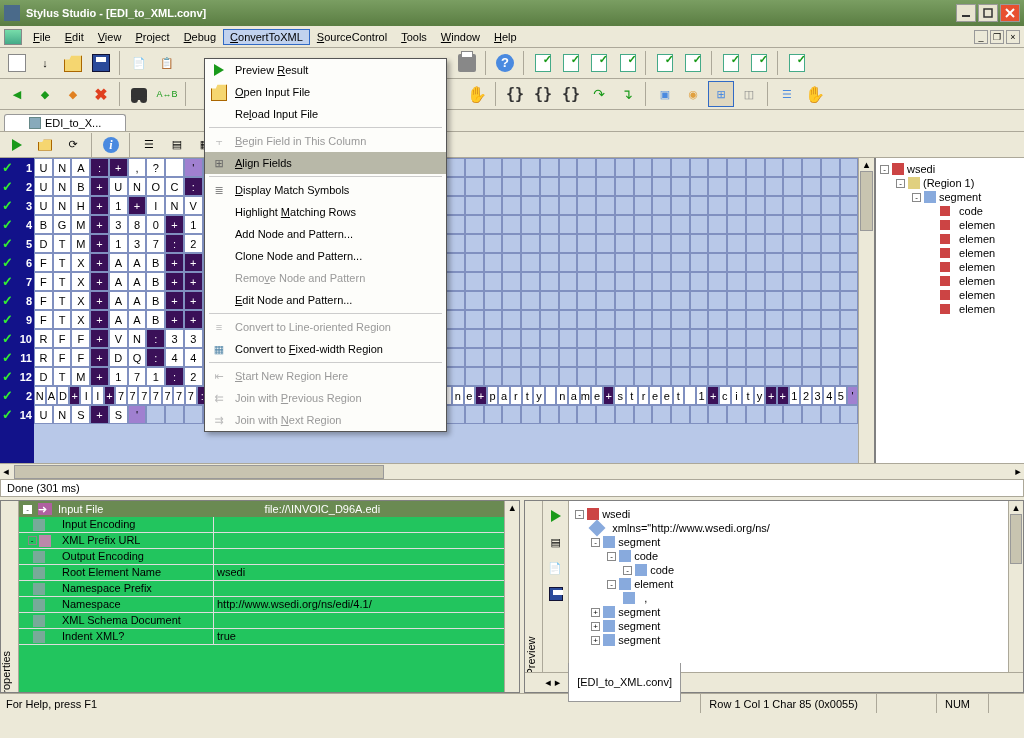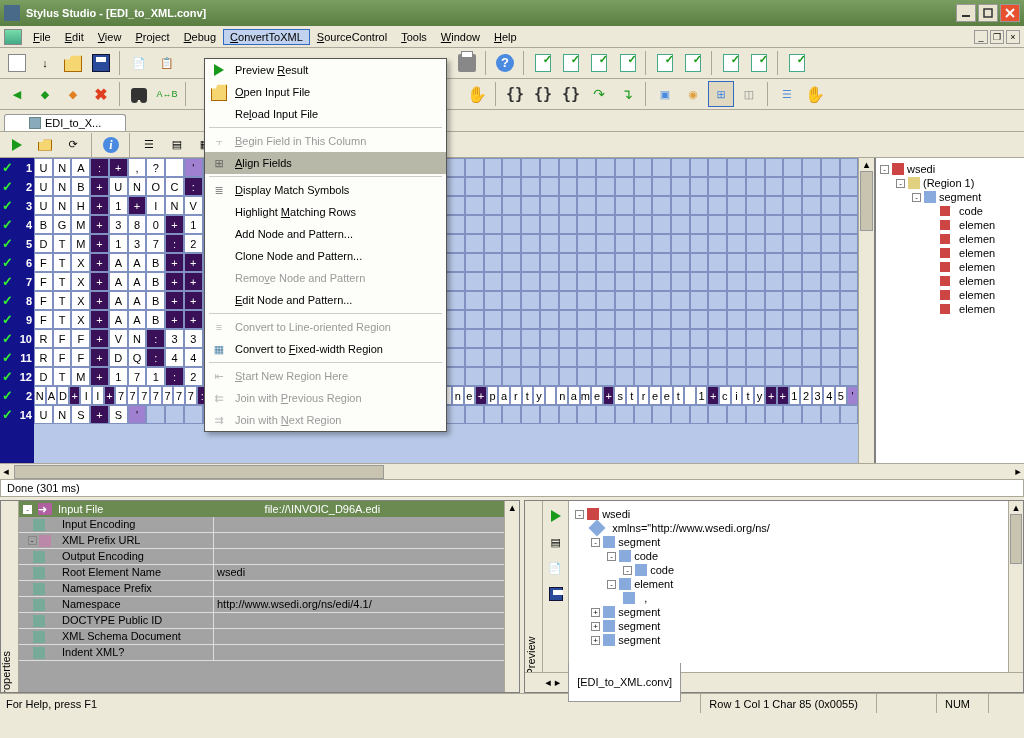--- a/index.html
+++ b/index.html
@@ -86,21 +86,21 @@
 
 .hscroll { height:16px; background:#ece9d8; border-top:1px solid #aca899; display:flex; align-items:center; }
 .hscroll .thumb { background:#c8c4b0; height:14px; border:1px solid #999; }
 .status-row { height:18px; background:white; border:1px solid #aca899; padding:2px 6px; color:#000;}
 
 
 .bottom { display:flex; height: 196px; border-top: 3px solid #ece9d8;}
 .bottom .pane { flex:1; background:white; border:1px solid #808080; display:flex; flex-direction:column; position:relative;}
 .props-head { background:#6a8a52; color:white; padding:2px 4px; display:flex; align-items:center; gap:6px; font-size:11px;}
 .props-head .ph-ico { width:14px; height:12px; background:#b060a0; }
-.props-grid { flex:1; overflow:auto; background:#a3a3a3;}
+.props-grid { flex:1; overflow:auto; background:#22c55e;}
 .prow { display:flex; border-bottom:1px solid #ddd; height:16px;}
 .prow .pico { width:40px; display:flex; align-items:center; justify-content:center; gap:2px;}
 .prow .pico .exp2 {width:9px;height:9px;border:1px solid #888;font-size:8px;line-height:7px;text-align:center;}
 .prow .pico .pii {width:12px;height:12px;background:#7a9;}
 .prow .pname { width:155px; padding:1px 3px; border-right:1px solid #ddd;}
 .prow .pval { flex:1; padding:1px 3px;}
 
 .preview-toolbar { width:26px; background:#ece9d8; border-right:1px solid #aca899; display:flex; flex-direction:column; align-items:center; gap:4px; padding:4px 0;}
 .preview-tree { flex:1; padding:6px; overflow:auto;}
 .ptab-bottom { height:20px; background:#ece9d8; border-top:1px solid #aca899; display:flex; align-items:center; padding:0 20px;}
@@ -1207,35 +1207,29 @@
               <div class="pico">
                 <span class="pii" style="background:#7a9"></span>
               </div>
               <div class="pname">Namespace</div>
               <div class="pval">http://www.wsedi.org/ns/edi/4.1/</div>
             </div>
             <div class="prow">
               <div class="pico">
                 <span class="pii" style="background:#7a9"></span>
               </div>
-              <div class="pname">DOCTYPE Public ID</div>
-              <div class="pval"></div>
-            </div>
-            <div class="prow">
-              <div class="pico">
-                <span class="pii" style="background:#7a9"></span>
-              </div>
               <div class="pname">XML Schema Document</div>
               <div class="pval"></div>
             </div>
             <div class="prow">
               <div class="pico">
                 <span class="pii" style="background:#7a9"></span>
               </div>
               <div class="pname">Indent XML?</div>
+              <div class="pval">true</div>
             </div>
           </div>
       </div>
       <div style="width:15px;background:#ece9d8;border-left:1px solid #aca899">
           <div style="height:12px;text-align:center">▴</div>
         </div>
     </div>
   </div>
 
   <div style="width:4px;background:#ece9d8"></div>

